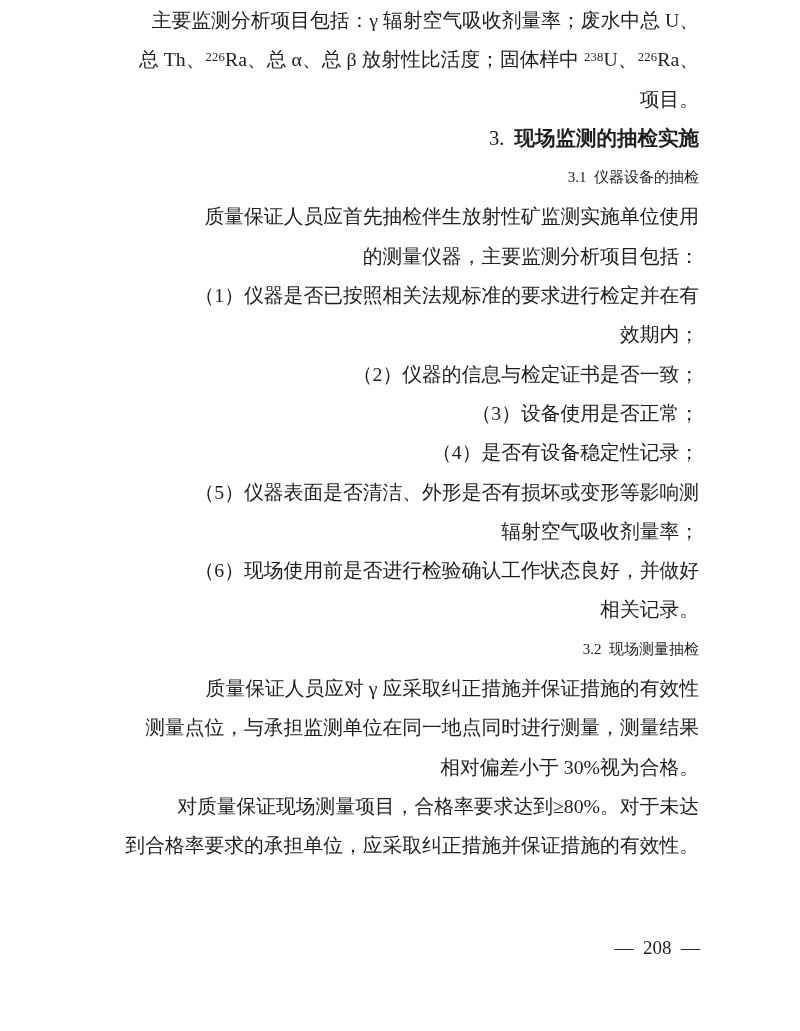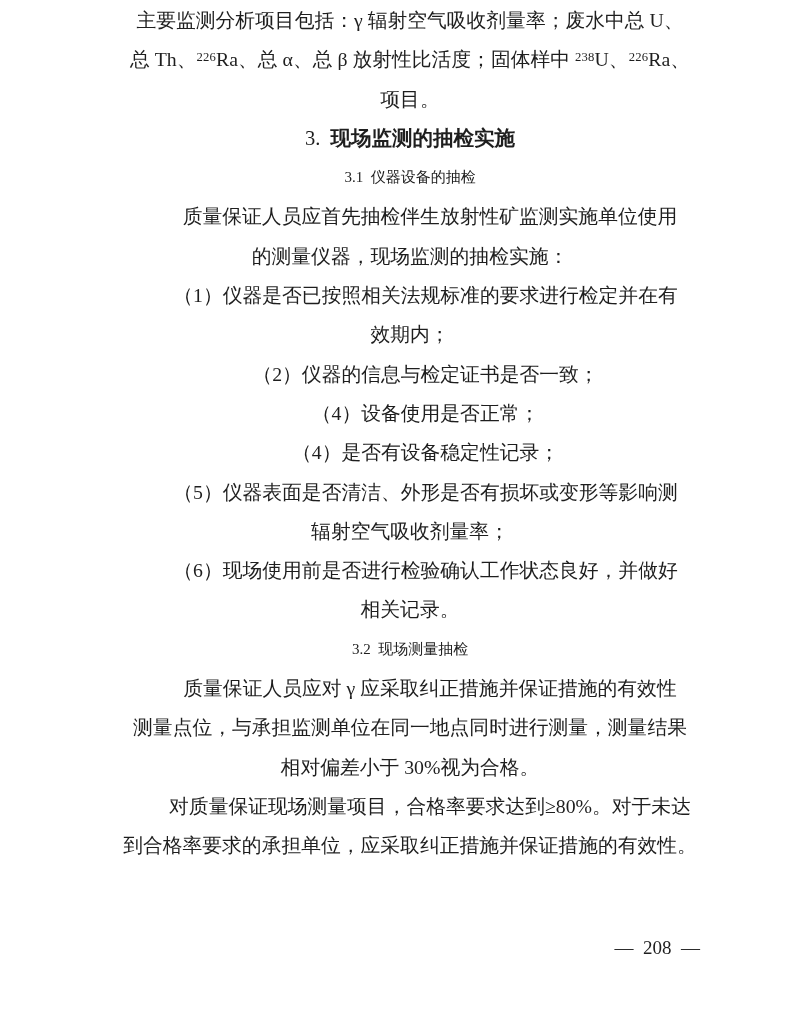--- a/index.html
+++ b/index.html
@@ -17,21 +17,21 @@
     font-family: "Liberation Serif", "DejaVu Serif", serif;
   }
   .doc {
     position: absolute;
     left: 121px;
     top: 1px;
     width: 578px;
     font-size: 19.8px;
     line-height: 39.3px;
     color: #1e1e1e;
-    text-align: center;
+    text-align: right;
   }
   .line {
     white-space: nowrap;
     height: 39.3px;
   }
   
   .line.body { text-indent: 40px; }
   .line.item { text-indent: 31px; }
   
   .line.h1 { font-size: 20.5px; }
@@ -57,25 +57,25 @@
 <body>
 
 <div class="page" style="background: rgb(255, 255, 255); color: rgb(30, 30, 30);">
   <main class="doc">
       <div class="line cont"><span>主要监测分析项目包括：γ 辐射空气吸收剂量率；废水中总 U、</span></div>
       <div class="line cont"><span>总 Th、</span><sup class="sup">226</sup><span>Ra、总 α、总 β 放射性比活度；固体样中 </span><sup class="sup">238</sup><span>U、</span><sup class="sup">226</sup><span>Ra、</span></div>
       <div class="line cont"><span>项目。</span></div>
       <div class="line h1"><span>3. </span><span class="b">现场监测的抽检实施</span></div>
       <div class="line h2"><span>3.1 仪器设备的抽检</span></div>
       <div class="line body"><span>质量保证人员应首先抽检伴生放射性矿监测实施单位使用</span></div>
-      <div class="line cont"><span>的测量仪器，现场监测的抽检实施：</span></div>
+      <div class="line cont"><span>的测量仪器，主要监测分析项目包括：</span></div>
       <div class="line item"><span>（1）仪器是否已按照相关法规标准的要求进行检定并在有</span></div>
       <div class="line cont"><span>效期内；</span></div>
       <div class="line item"><span>（2）仪器的信息与检定证书是否一致；</span></div>
-      <div class="line item"><span>（4）设备使用是否正常；</span></div>
+      <div class="line item"><span>（3）设备使用是否正常；</span></div>
       <div class="line item"><span>（4）是否有设备稳定性记录；</span></div>
       <div class="line item"><span>（5）仪器表面是否清洁、外形是否有损坏或变形等影响测</span></div>
       <div class="line cont"><span>辐射空气吸收剂量率；</span></div>
       <div class="line item"><span>（6）现场使用前是否进行检验确认工作状态良好，并做好</span></div>
       <div class="line cont"><span>相关记录。</span></div>
       <div class="line h2"><span>3.2 现场测量抽检</span></div>
       <div class="line body"><span>质量保证人员应对 γ 应采取纠正措施并保证措施的有效性</span></div>
       <div class="line cont"><span>测量点位，与承担监测单位在同一地点同时进行测量，测量结果</span></div>
       <div class="line cont"><span>相对偏差小于 30%视为合格。</span></div>
       <div class="line body"><span>对质量保证现场测量项目，合格率要求达到≥80%。对于未达</span></div>

